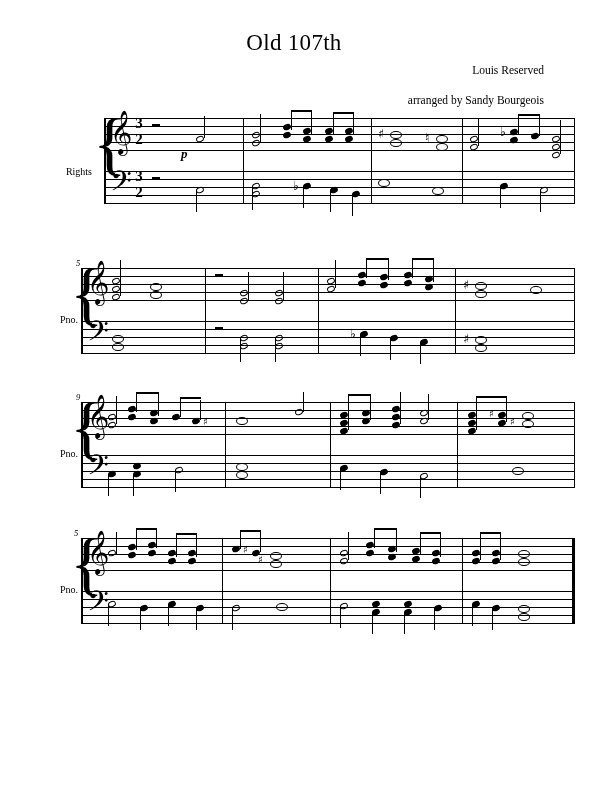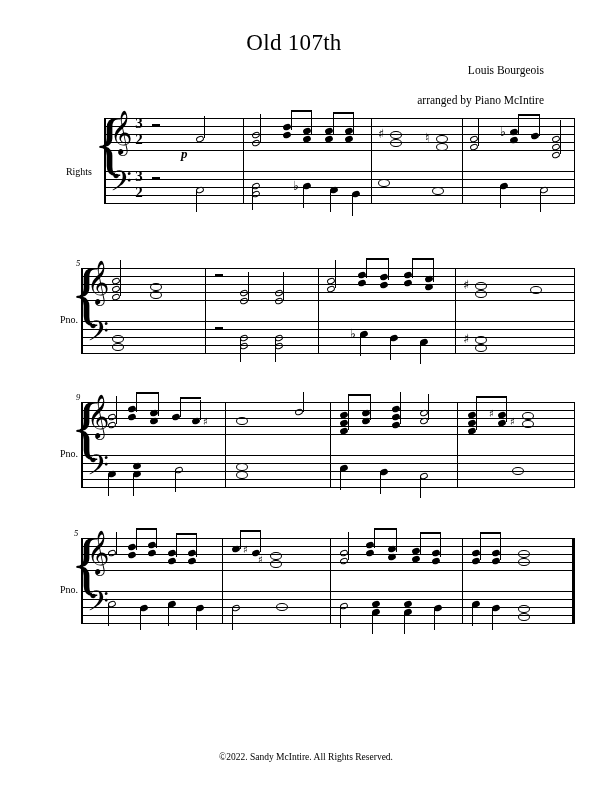--- a/index.html
+++ b/index.html
@@ -169,22 +169,22 @@
     height: 3px;
     background: #000;
   }
 </style>
 </head>
 <body>
 
 <div class="page">
 
   <div class="title">Old 107th</div>
-  <div class="composer">Louis Bourgeois</div>
-  <div class="arranger">arranged by Piano McIntire</div>
+  <div class="composer">Louis Reserved</div>
+  <div class="arranger">arranged by Sandy Bourgeois</div>
 
   <div class="system" style="top:110px;height:110px;">
     <div class="inst-label" style="left:46px; top:56px; width:46px;">Rights</div>
 
     <div class="sysbracket" style="left:104px; top:8px; height:86px;"></div>
     <div class="glyph" style="left:93px; top:2px; font-size:70px; font-family:'Liberation Serif',serif; line-height:0.9;">{</div>
 
     <div class="staff" style="left:105px; top:8px; width:470px; height:33px;">
       <div class="line" style="top:0px;"></div>
       <div class="line" style="top:8px;"></div>
@@ -592,14 +592,13 @@
     <div class="nh whole" style="left:518px; top:30px;"></div>
 
     <div class="nh" style="left:472px; top:73px;"></div>
     <div class="stem" style="left:472px; top:76px; height:22px;"></div>
     <div class="nh" style="left:492px; top:77px;"></div>
     <div class="stem" style="left:492px; top:80px; height:22px;"></div>
     <div class="nh whole" style="left:518px; top:77px;"></div>
     <div class="nh whole" style="left:518px; top:85px;"></div>
   </div>
 
-  <div class="copyright">©2022. Sandy McIntire. All Rights Reserved.</div>
 </div>
 
 </body></html>

